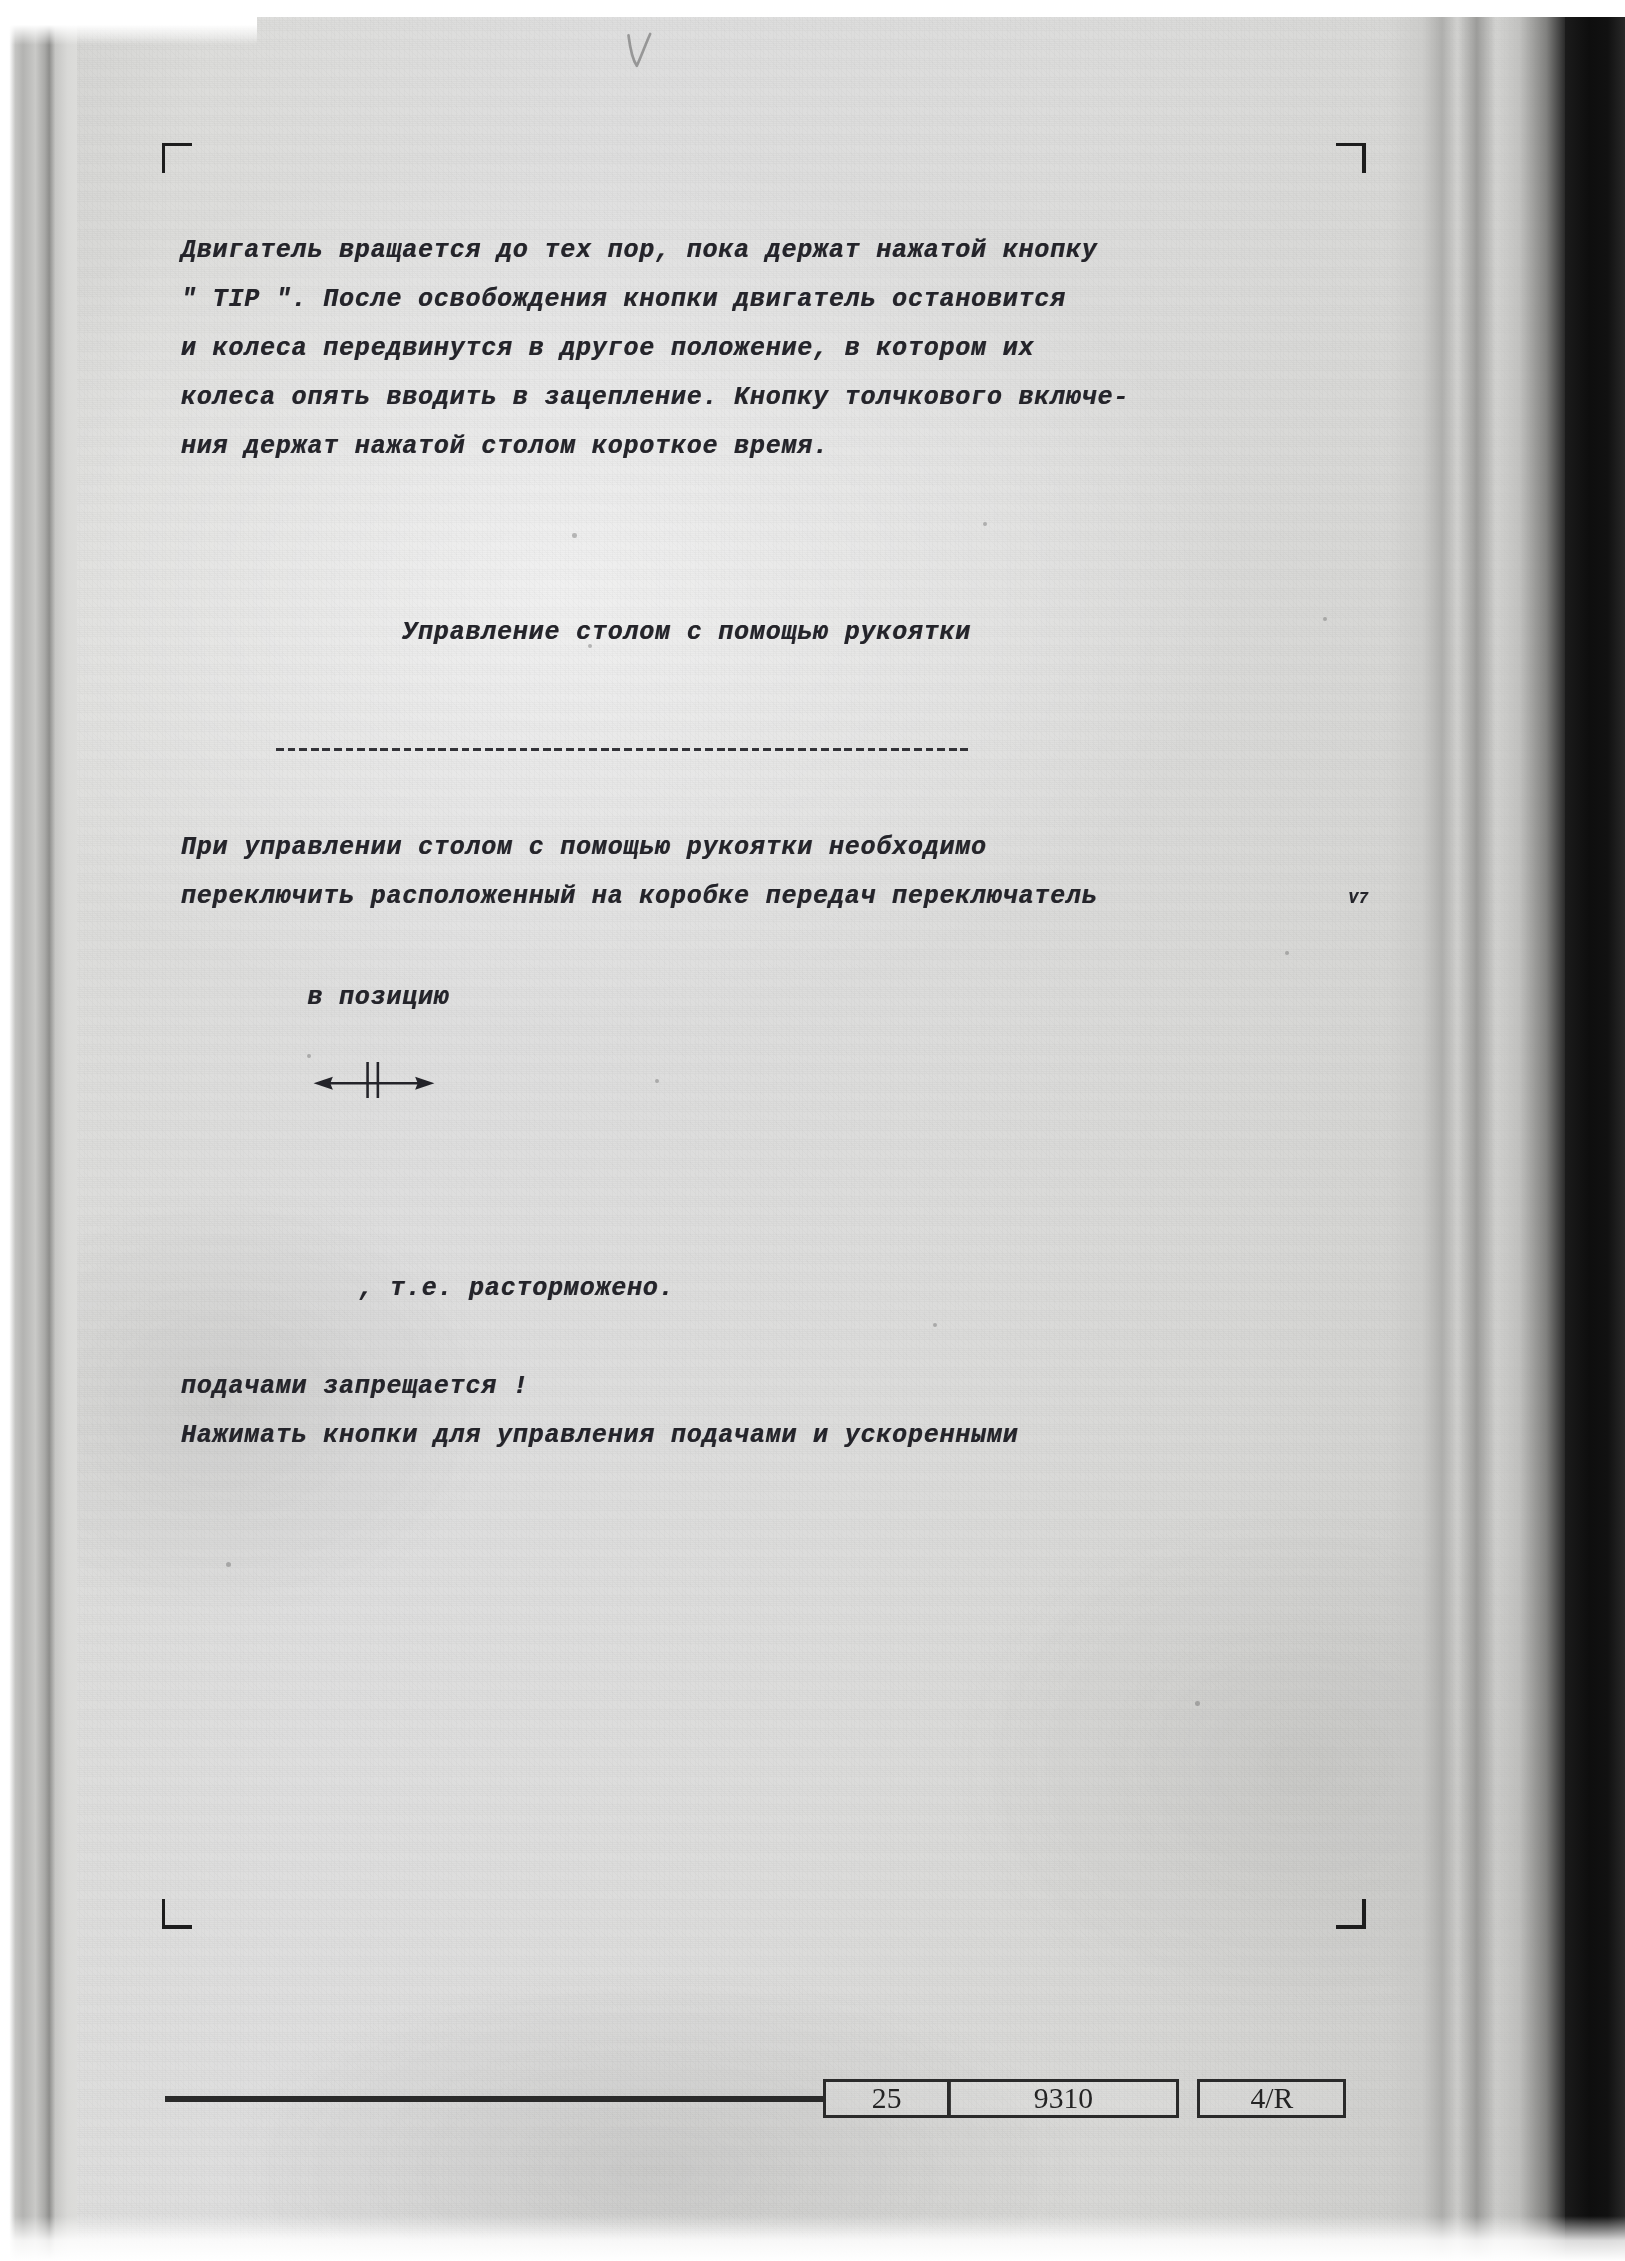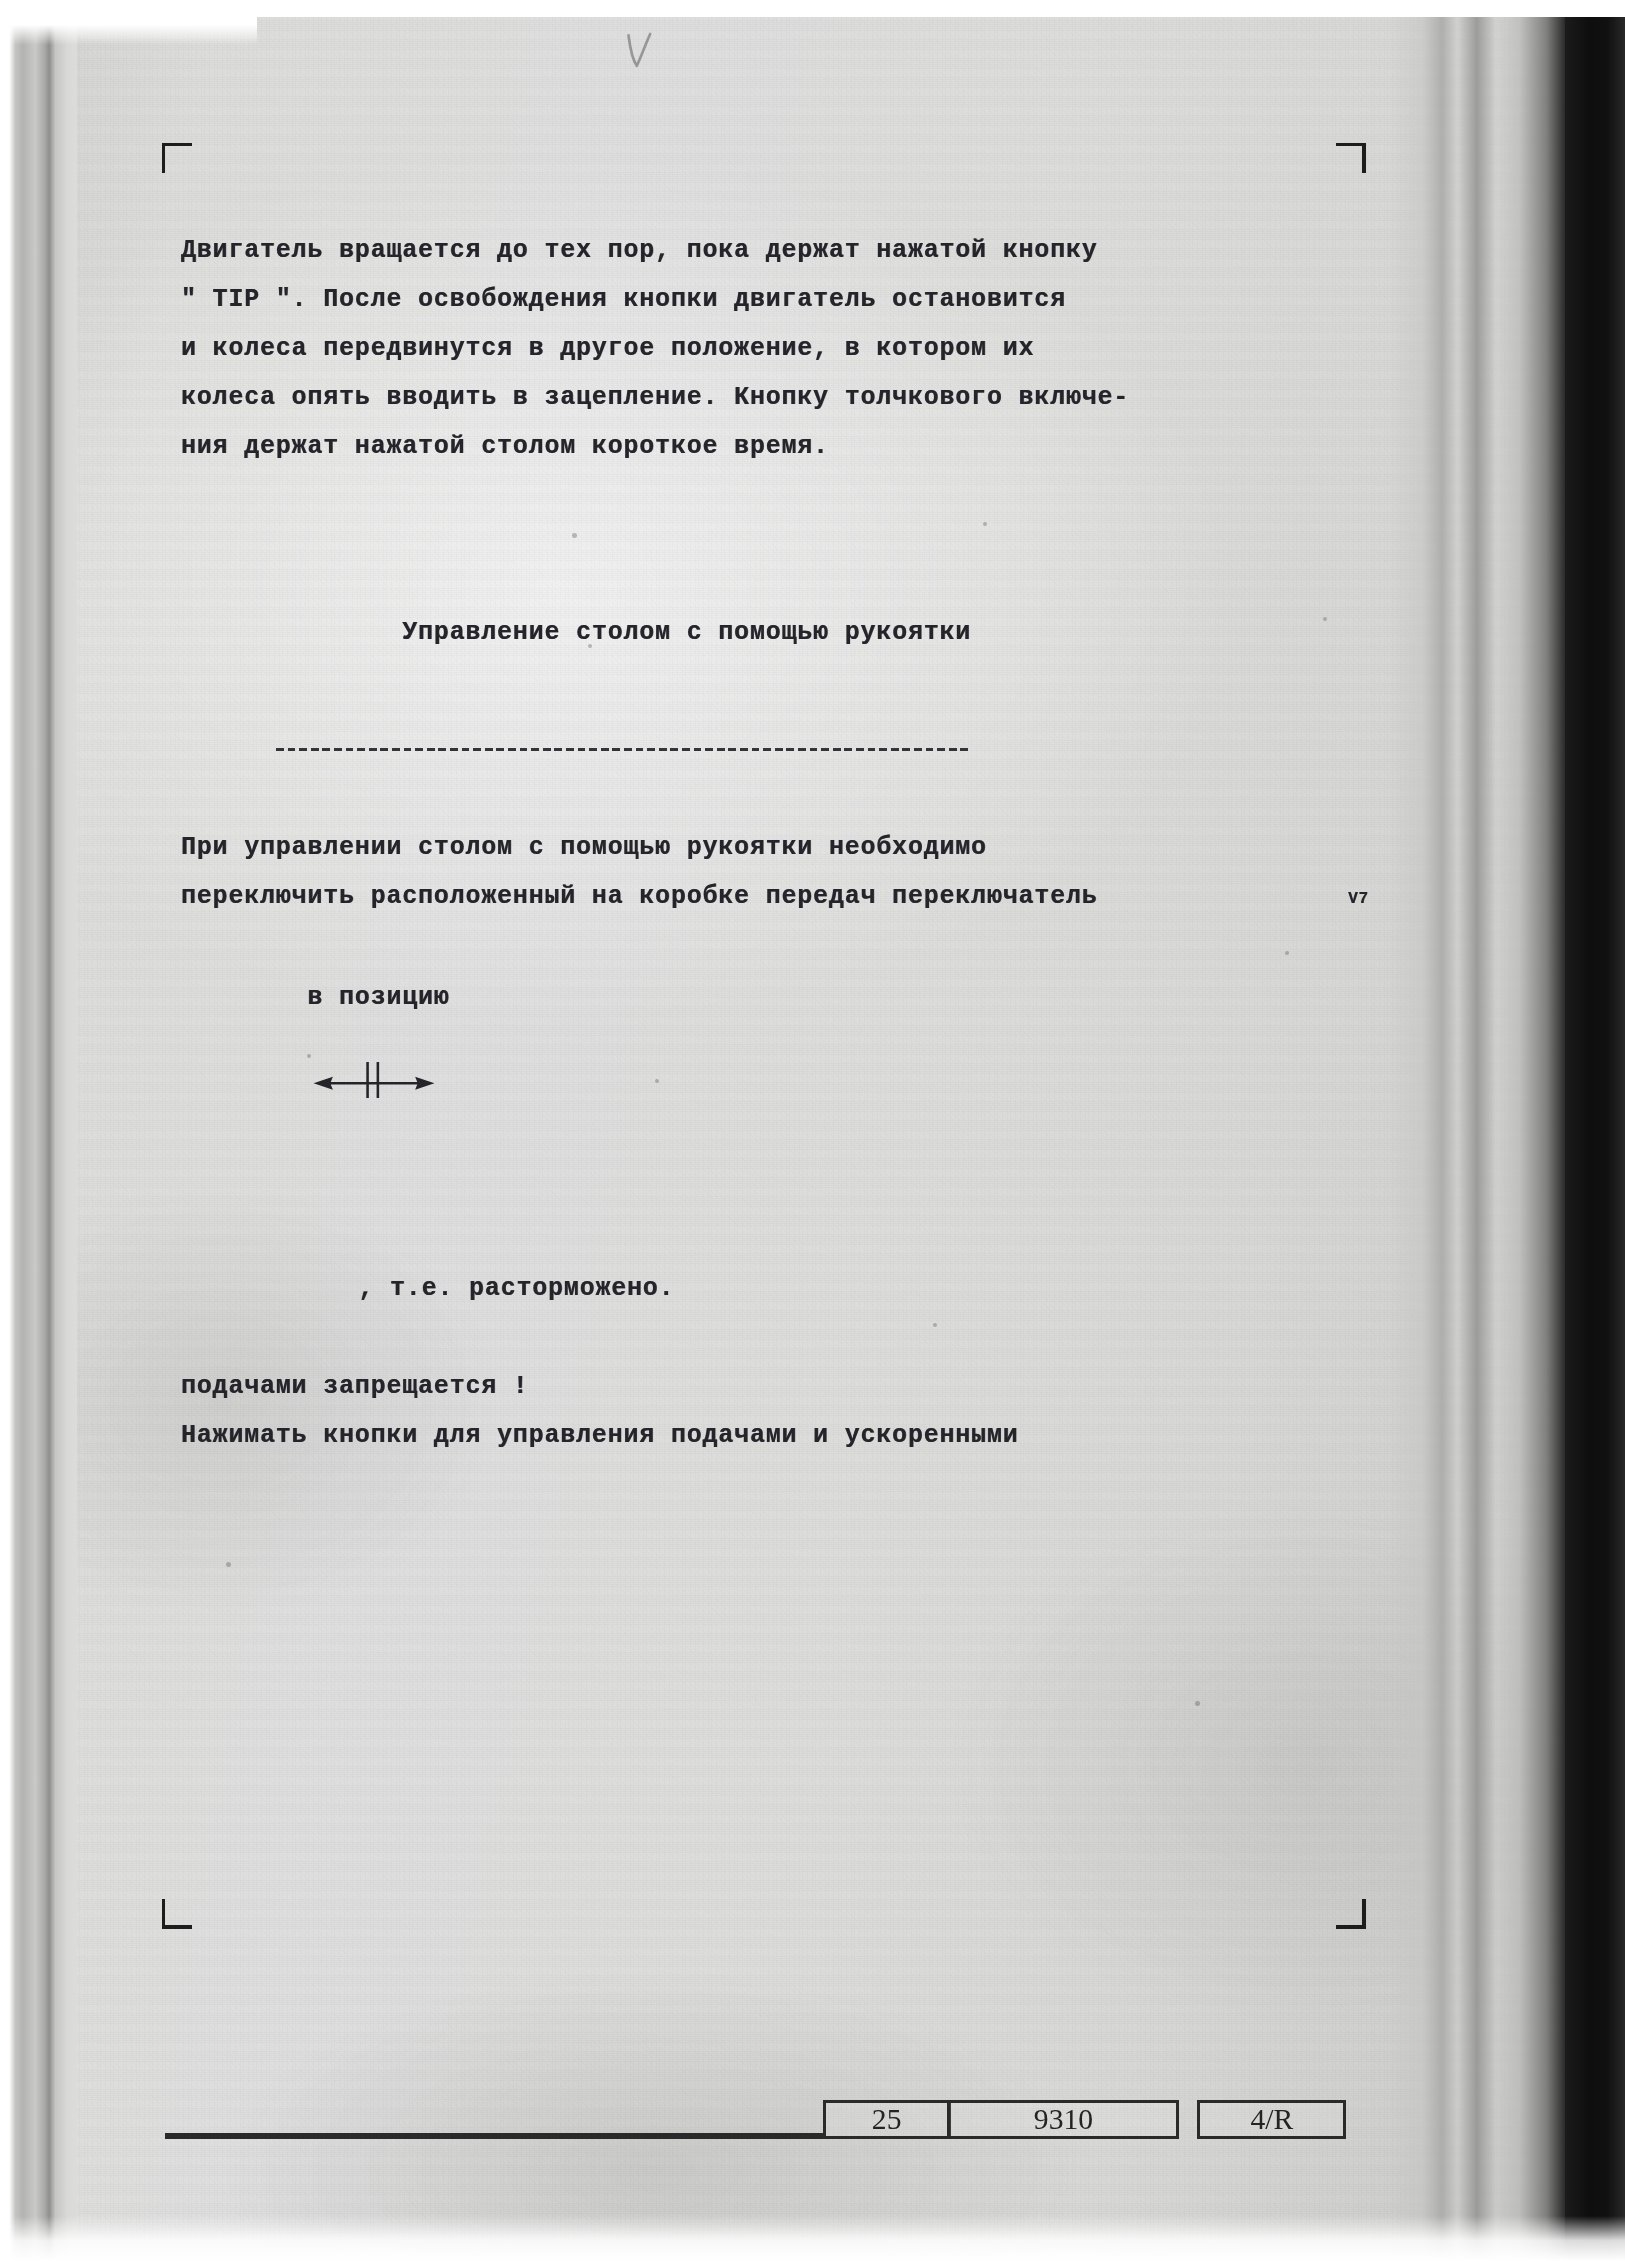--- a/index.html
+++ b/index.html
@@ -152,20 +152,21 @@
     font-family: "Liberation Mono", "DejaVu Sans Mono", monospace;
     font-size: 25px;
     font-weight: 700;
     letter-spacing: 0.8px;
     color: #24242a;
     line-height: 49px;
     white-space: pre;
     text-shadow: 0.4px 0.3px 0.4px rgba(50,50,55,0.55),
                 -0.3px 0.2px 0.4px rgba(40,40,48,0.35);
     filter: blur(0.1px);
+    font-style: italic;
   }
 
   .gap-before { margin-top: 27px; }
 
   
   .heading-wrap {
     position: relative;
     display: inline-block;
   }
   .heading-wrap .rule {
@@ -191,21 +192,21 @@
     margin: 0 3.9px;
   }
 
   
   .footer-block {
     position: absolute;
     left: 168px;
     top: 2058px;
     height: 81px;
     display: flex;
-    align-items: flex-end;
+    align-items: center;
   }
   .fcell {
     border: 3.2px solid #2a2a2a;
     background: rgba(255,255,255,0.10);
     display: flex;
     align-items: center;
     justify-content: center;
     font-family: "Liberation Serif", serif;
     font-size: 29.6px;
     color: #242424;

